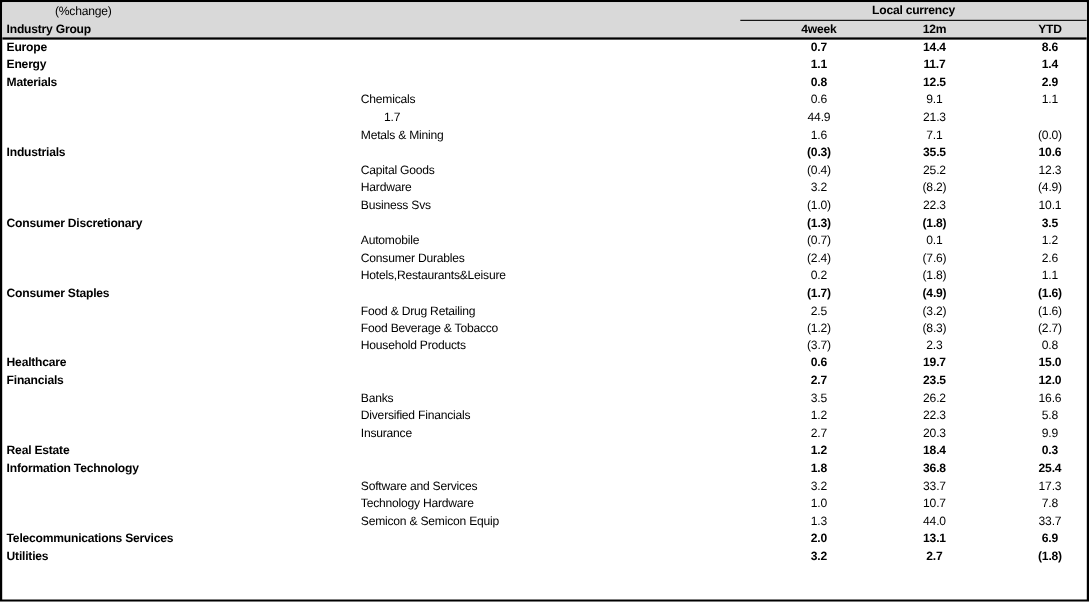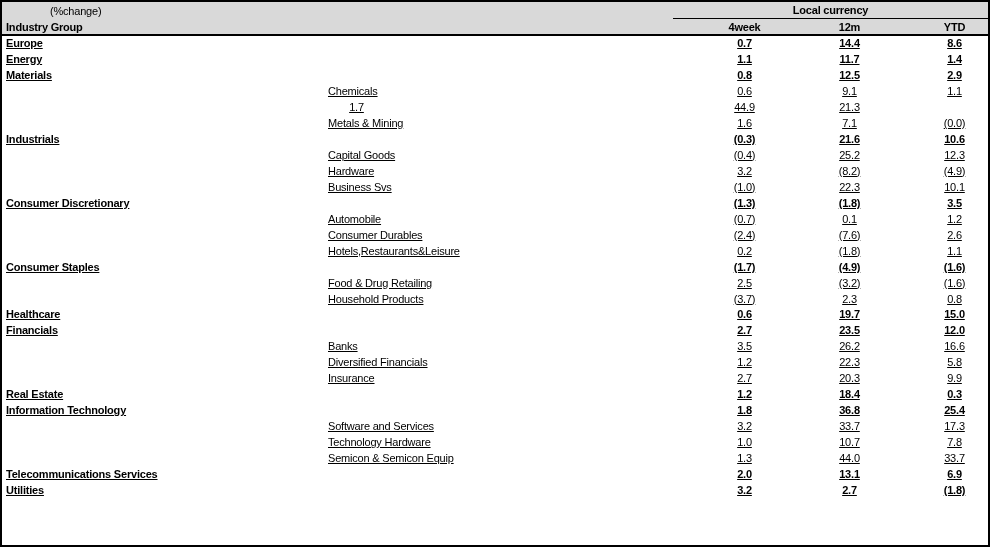--- a/index.html
+++ b/index.html
@@ -51,21 +51,21 @@
     grid-template-columns:671px 105px 105px 105px;
     height:16px;
     align-items:end;
     font-weight:bold;
   }
   .hdr-row2 .col-label{
     padding-left:4px;
     line-height:15px;
   }
   
-  .rows{height:448px;text-decoration:underline;}
+  .rows{height:448px;}
   .row{
     display:grid;
     grid-template-columns:671px 105px 105px 105px;
     height:15.97px;
     align-items:center;
   }
   .cell{
     white-space:nowrap;
     overflow:hidden;
     line-height:15.97px;
@@ -136,21 +136,21 @@
   <div class="row sub">
     <div class="cell label">Metals &amp; Mining</div>
     <div class="cell num">1.6</div>
     <div class="cell num">7.1</div>
     <div class="cell num">(0.0)</div>
   </div>
 
   <div class="row group">
     <div class="cell label">Industrials</div>
     <div class="cell num">(0.3)</div>
-    <div class="cell num">21.6</div>
+    <div class="cell num">35.5</div>
     <div class="cell num">10.6</div>
   </div>
 
   <div class="row sub">
     <div class="cell label">Capital Goods</div>
     <div class="cell num">(0.4)</div>
     <div class="cell num">25.2</div>
     <div class="cell num">12.3</div>
   </div>
 
@@ -205,20 +205,26 @@
     <div class="cell num">(1.6)</div>
   </div>
 
   <div class="row sub">
     <div class="cell label">Food &amp; Drug Retailing</div>
     <div class="cell num">2.5</div>
     <div class="cell num">(3.2)</div>
     <div class="cell num">(1.6)</div>
   </div>
 
+  <div class="row sub">
+    <div class="cell label">Food Beverage &amp; Tobacco</div>
+    <div class="cell num">(1.2)</div>
+    <div class="cell num">(8.3)</div>
+    <div class="cell num">(2.7)</div>
+  </div>
 
   <div class="row sub">
     <div class="cell label">Household Products</div>
     <div class="cell num">(3.7)</div>
     <div class="cell num">2.3</div>
     <div class="cell num">0.8</div>
   </div>
 
   <div class="row group">
     <div class="cell label">Healthcare</div>

